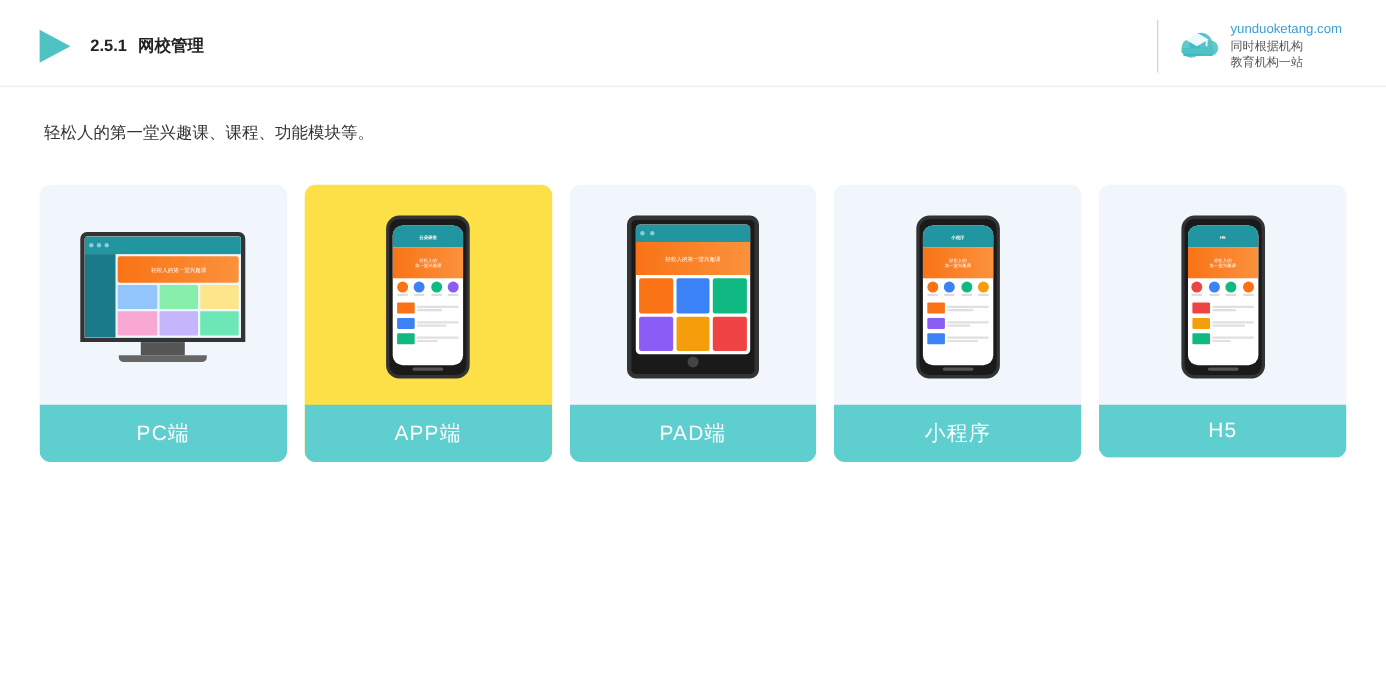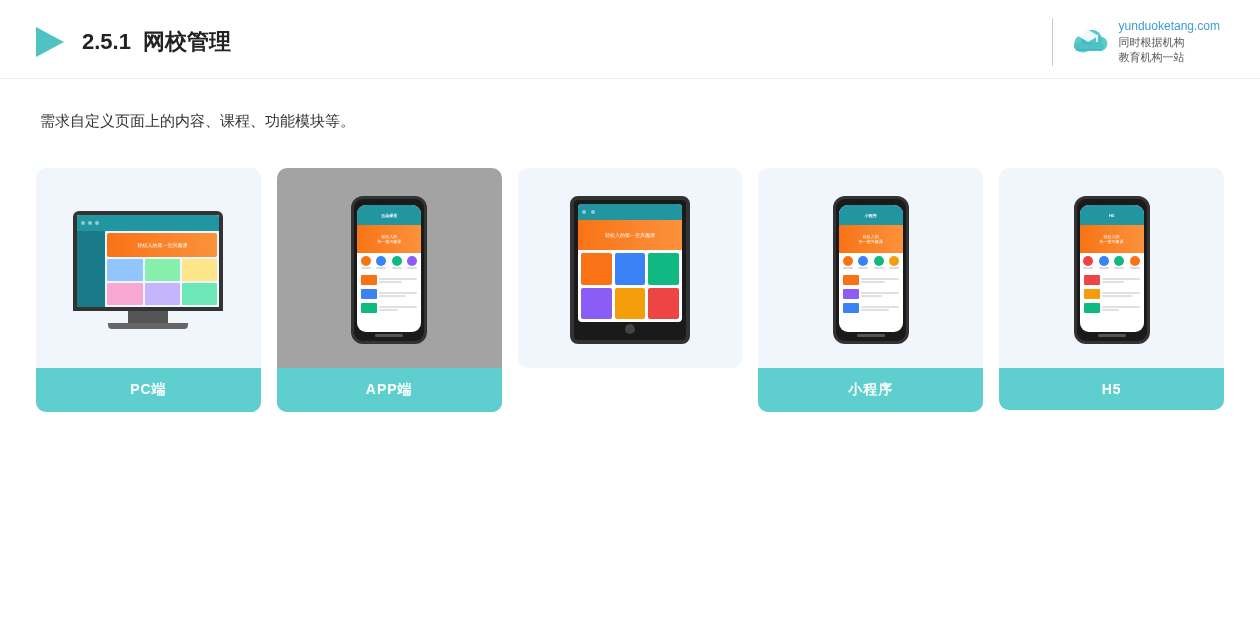--- a/index.html
+++ b/index.html
@@ -28,21 +28,21 @@
     .header-left {
       display: flex;
       align-items: center;
       gap: 14px;
     }
     .header-icon {
       width: 38px;
       height: 38px;
     }
     .header-title {
-      font-size: 22px;
+      font-size: 15px;
       color: #222;
       font-weight: 400;
     }
     .header-title span {
       font-weight: 700;
     }
     .logo-area {
       display: flex;
       align-items: center;
       gap: 8px;
@@ -93,24 +93,24 @@
       align-items: center;
       justify-content: center;
       padding: 20px 10px 16px 10px;
       min-height: 200px;
     }
     .card-label {
       width: 100%;
       background: #5ecece;
       color: #fff;
       text-align: center;
-      font-size: 14px;
+      font-size: 19px;
       padding: 13px 0;
       letter-spacing: 1px;
-      font-weight: 700;
+      font-weight: 400;
     }
     
     .mock-pc {
       display: flex;
       flex-direction: column;
       align-items: center;
     }
     .pc-monitor {
       width: 150px;
       height: 100px;
@@ -413,21 +413,21 @@
       </svg>
       <div class="logo-text">
         <span class="site">yunduoketang.com</span>
         <span>同时根据机构</span>
         <span>教育机构一站</span>
       </div>
     </div>
   </div>
 
   <div class="description">
-    <p>需求自定义页面上的内容、课程、功能模块等。</p>
+    <p>轻松人的第一堂兴趣课、课程、功能模块等。</p>
   </div>
 
   <div class="cards-row">
 
     <div class="card" style="background:#f0f6fb;">
       <div class="card-image-area">
         <div class="mock-pc">
           <div class="pc-monitor">
             <div class="pc-screen">
               <div class="pc-screen-top">
@@ -453,21 +453,21 @@
               </div>
             </div>
           </div>
           <div class="pc-stand"></div>
           <div class="pc-base"></div>
         </div>
       </div>
       <div class="card-label">PC端</div>
     </div>
 
-    <div class="card" style="background:#a3a3a3;">
+    <div class="card" style="background:#fde047;">
       <div class="card-image-area">
         <div class="mock-phone">
           <div class="phone-body">
             <div class="phone-notch"></div>
             <div class="phone-screen">
               <div class="phone-screen-top">
                 <span style="font-size:4px; color:white; font-weight:bold;">云朵课堂</span>
               </div>
               <div class="phone-banner">
                 <div class="phone-banner-text">轻松入的<br>第一堂兴趣课</div>
@@ -539,20 +539,21 @@
                 <div class="tablet-grid-item"></div>
                 <div class="tablet-grid-item"></div>
                 <div class="tablet-grid-item"></div>
                 <div class="tablet-grid-item"></div>
               </div>
             </div>
             <div class="tablet-home"></div>
           </div>
         </div>
       </div>
+      <div class="card-label">PAD端</div>
     </div>
 
     <div class="card" style="background:#f0f6fb;">
       <div class="card-image-area">
         <div class="mock-phone">
           <div class="phone-body">
             <div class="phone-notch"></div>
             <div class="phone-screen">
               <div class="phone-screen-top">
                 <span style="font-size:4px; color:white; font-weight:bold;">小程序</span>

